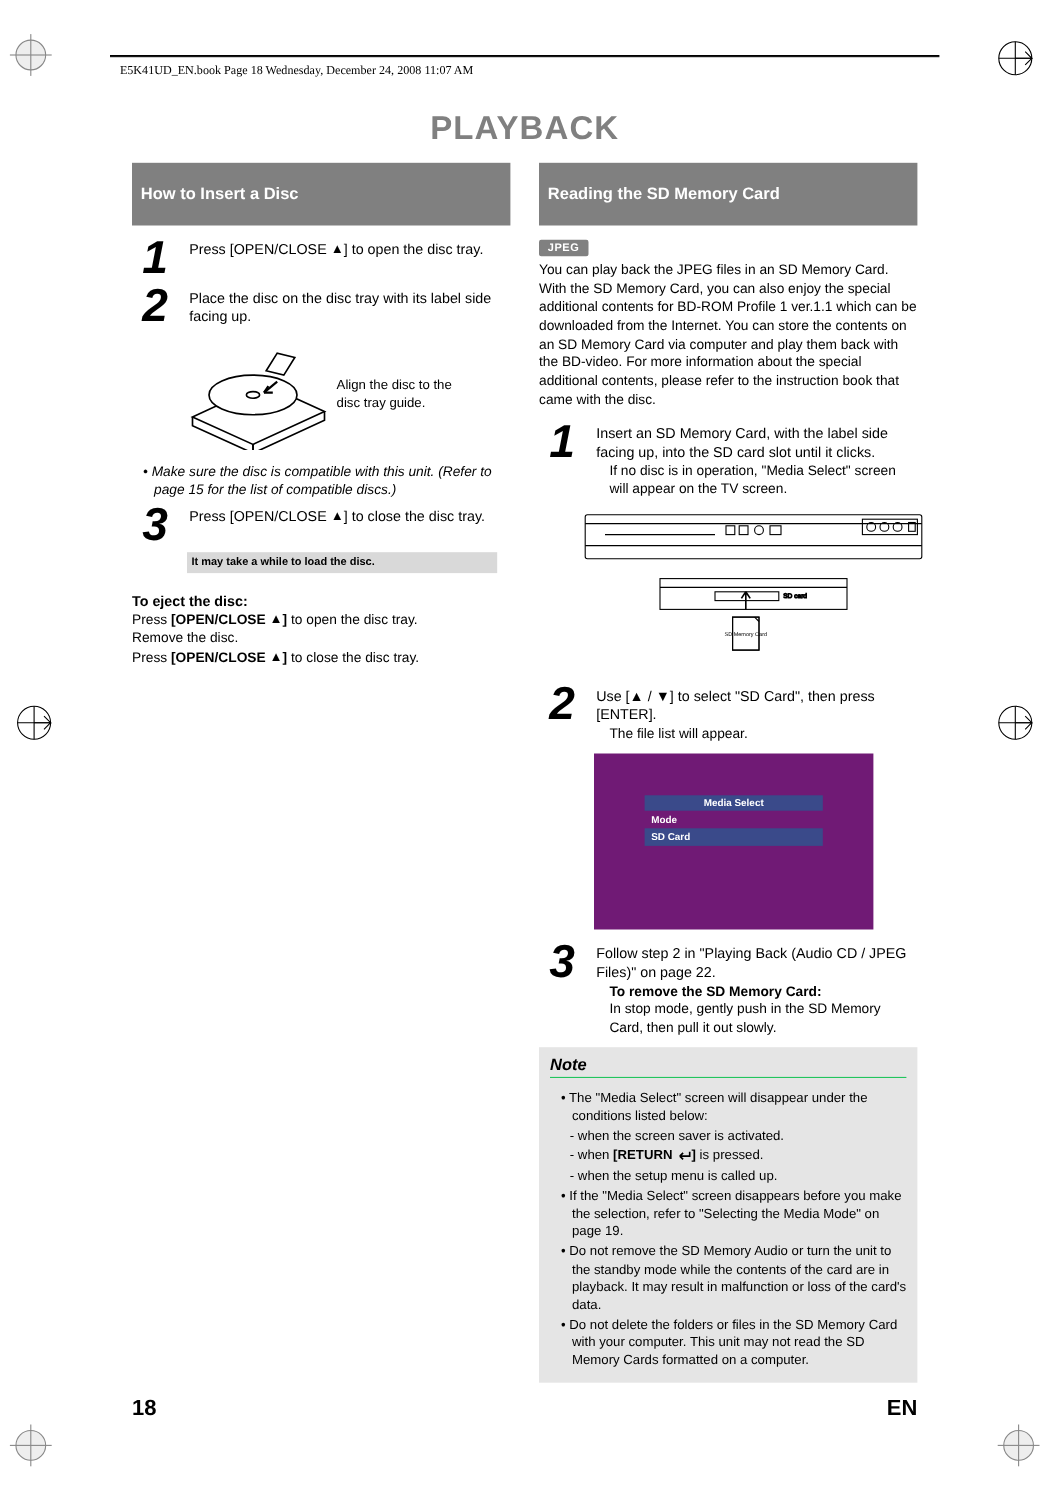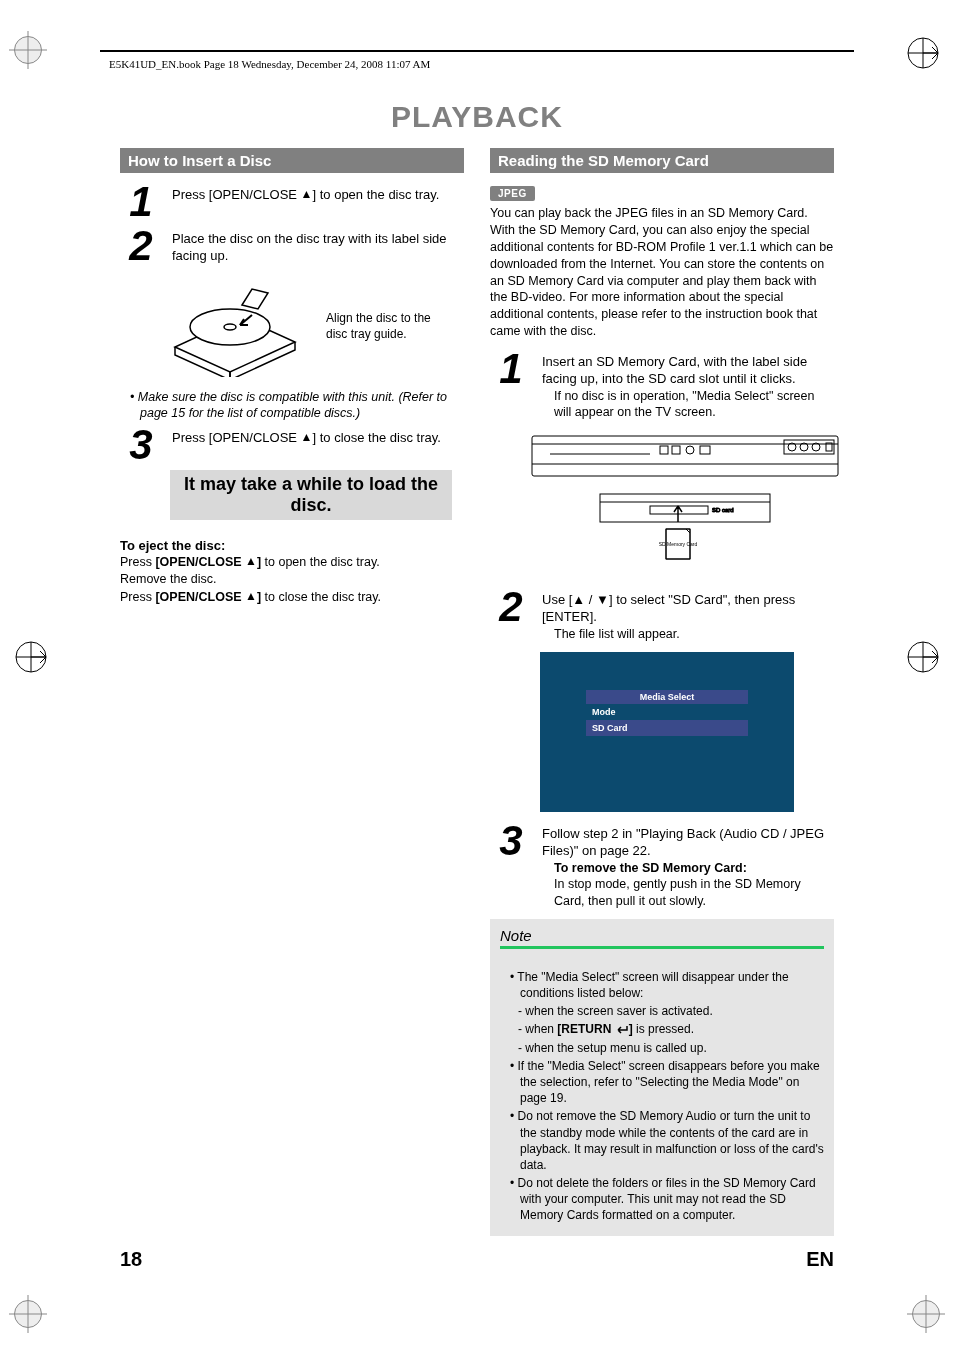--- a/index.html
+++ b/index.html
@@ -14,43 +14,43 @@
   .crop-circle { width: 28px; height: 28px; border: 1px solid #888; border-radius: 50%; position: relative; background:#eee; }
   .crop-circle::before, .crop-circle::after { content:""; position:absolute; background:#888; }
   .crop-circle::before { left:50%; top:-6px; bottom:-6px; width:1px; transform:translateX(-0.5px);}
   .crop-circle::after { top:50%; left:-6px; right:-6px; height:1px; transform:translateY(-0.5px);}
   .crop-arrow { width:34px; height:34px; }
   .header-line { position: absolute; left: 100px; right: 100px; top: 50px; border-top: 1px solid #000; border-bottom:1px solid #000; height:2px; }
   .header-text { position: absolute; left: 109px; top: 58px; font-size: 11px; font-family: 'Times New Roman', serif; }
   .page-title { text-align:center; font-size: 30px; font-weight: bold; color:#808080; margin-top: 100px; letter-spacing:1px; }
   .columns { display:flex; gap:26px; padding: 14px 120px 0 120px; }
   .col { flex:1; min-width:0; }
-  .section-head { background:#808080; color:#fff; font-weight:bold; font-size:15px; padding:4px 8px; margin-bottom:10px; }
+  .section-head { background:#808080; color:#fff; font-weight:bold; font-size:15px; padding:20px 8px; margin-bottom:10px; }
   .step { display:flex; gap:10px; margin-bottom:6px; }
   .step-num { font-size:42px; font-weight:900; line-height:0.9; min-width:42px; text-align:center; font-style:italic;}
   .step-body { font-size:13px; line-height:1.3; padding-top:4px; }
   .step-body .bold { font-weight:normal; }
   .step-body .sub { font-weight:normal; font-size:12.5px;margin-left:12px; }
-  .disc-figure { display:flex; align-items:center; gap:26px; margin:12px 0 8px 50px; }
+  .disc-figure { display:flex; align-items:center; gap:6px; margin:12px 0 8px 50px; }
   .fig-caption { font-size:12px; line-height:1.3; max-width:120px; }
   .bullet { font-size:12.5px; margin:12px 0 4px 10px; text-indent:-10px; padding-left:10px;font-style:italic; }
-  .grey-note { background:#d9d9d9; font-weight:bold; text-align:center; font-size:18px; padding:4px; margin:6px 12px 16px 50px; }
+  .grey-note { background:#d9d9d9; font-weight:bold; font-size:10px; padding:4px; margin:6px 12px 16px 50px; }
   .sub-head { font-weight:bold; font-size:13px; margin-top:18px; }
   .body-text { font-size:12.5px; line-height:1.35; }
   .body-text b { font-weight:bold; }
   .jpeg-badge { display:inline-block; background:#808080; color:#fff; font-size:10px; font-weight:bold; padding:2px 8px; border-radius:2px; margin-bottom:4px; letter-spacing:0.5px;}
   .device-rect { margin:14px 0 10px 40px; }
   .media-select-screen { margin:10px 0 10px 50px; }
-  .media-box { background:#0c4a6e; width:254px; height:160px; position:relative; }
+  .media-box { background:#701a75; width:254px; height:160px; position:relative; }
   .media-inner { position:absolute; left:46px; right:46px; top:38px; }
   .media-title { background:#3a4a8a; color:#fff; font-size:9px; font-weight:bold; text-align:center; padding:2px 0; }
   .media-opt { color:#fff; font-size:9px; font-weight:bold; padding:3px 6px; }
   .media-opt.sel { background:#3a4a8a; }
   .note-box { background:#e5e5e5; padding:8px 10px 10px 10px; margin-top:10px; }
-  .note-title { font-style:italic; font-weight:normal; font-size:15px; border-bottom:3px solid #22c55e; padding-bottom:2px; margin-bottom:20px; }
+  .note-title { font-style:italic; font-weight:bold; font-size:15px; border-bottom:1px solid #22c55e; padding-bottom:2px; margin-bottom:10px; }
   .note-box ul { list-style:none; padding-left:2px; }
   .note-box li { font-size:12px; line-height:1.35; text-indent:-10px; padding-left:18px; margin-bottom:2px; }
   .note-box li.dash { text-indent:-10px; padding-left:26px; }
   .footer { display:flex; justify-content:space-between; padding:12px 120px 0 120px; font-weight:bold; font-size:20px; }
   .eject-glyph { font-size:12px; vertical-align:1px;}
   .inline-svg { vertical-align:middle; }
 </style>
 </head>
 <body>
 

